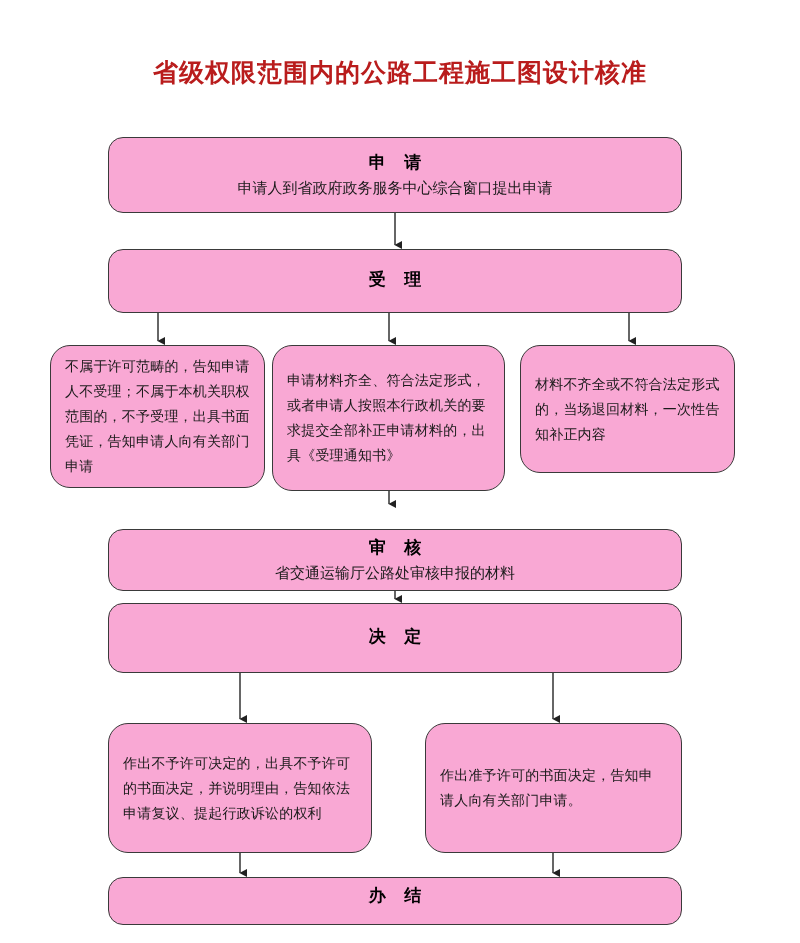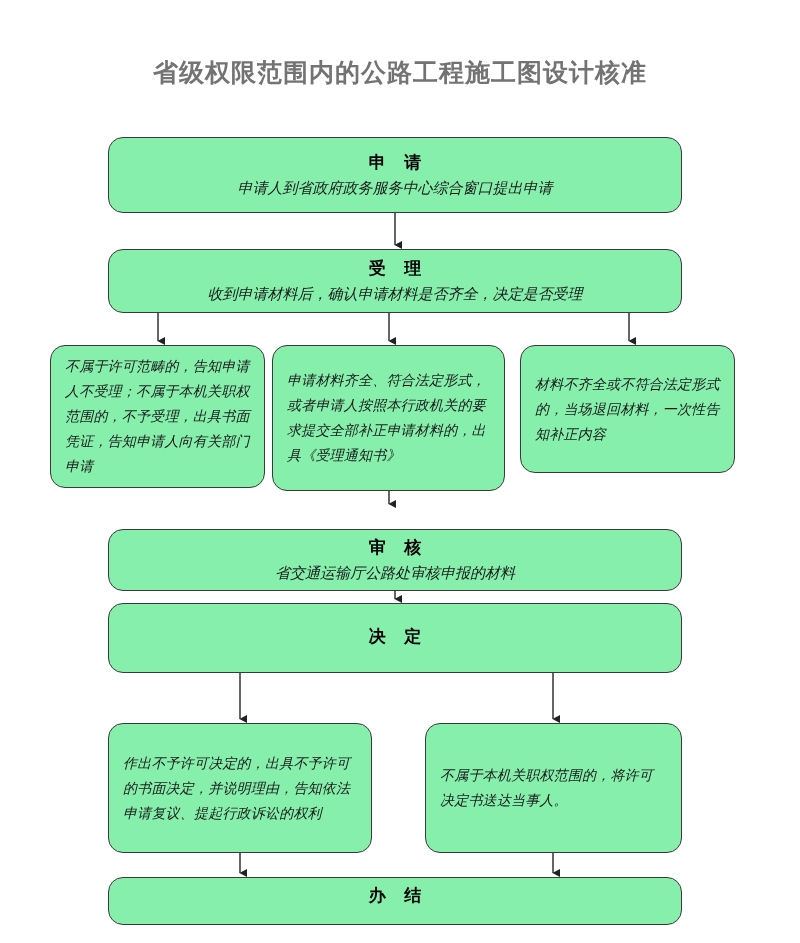--- a/index.html
+++ b/index.html
@@ -28,30 +28,30 @@
   .page-title {
     position: absolute;
     left: 0;
     top: 56px;
     width: 800px;
     text-align: center;
     font-family: "Liberation Sans", "DejaVu Sans", sans-serif;
     font-weight: bold;
     font-size: 25px;
     letter-spacing: 1px;
-    color: #737373;
+    color: #b91c1c;
   }
 
   
   .node {
     position: absolute;
     box-sizing: border-box;
     border: 1.4px solid #3a3a3a;
     border-radius: 15px;
-    background: #86efac;
+    background: #f9a8d4;
     display: flex;
     flex-direction: column;
     align-items: center;
     justify-content: center;
   }
 
   .node-heading {
     font-family: "Liberation Sans", "DejaVu Sans", sans-serif;
     font-weight: bold;
     font-size: 17px;
@@ -61,26 +61,26 @@
     margin-bottom: 3px;
   }
 
   .node-body {
     font-family: "Liberation Serif", "DejaVu Serif", serif;
     font-size: 15px;
     line-height: 22px;
     color: #1a1a1a;
     text-align: center;
     padding: 0 10px;
-    font-style: italic;
   }
 
   
   .node.leaf {
     justify-content: center;
+    border-radius: 20px;
   }
   .node.leaf .node-body {
     font-size: 14px;
     line-height: 25px;
     text-align: left;
     padding: 0 14px;
     letter-spacing: 0.2px;
   }
 
   
@@ -133,21 +133,20 @@
 
 <div class="page-title">省级权限范围内的公路工程施工图设计核准</div>
 
 <div class="node" id="node-apply">
   <div class="node-heading">申 请</div>
   <div class="node-body">申请人到省政府政务服务中心综合窗口提出申请</div>
 </div>
 
 <div class="node" id="node-accept">
   <div class="node-heading">受 理</div>
-  <div class="node-body">收到申请材料后，确认申请材料是否齐全，决定是否受理</div>
 </div>
 
 <div class="node leaf" id="branch-left">
   <div class="node-body">不属于许可范畴的，告知申请人不受理；不属于本机关职权范围的，不予受理，出具书面凭证，告知申请人向有关部门申请</div>
 </div>
 
 <div class="node leaf" id="branch-middle">
   <div class="node-body">申请材料齐全、符合法定形式，或者申请人按照本行政机关的要求提交全部补正申请材料的，出具《受理通知书》</div>
 </div>
 
@@ -162,18 +161,18 @@
 
 <div class="node" id="node-decision">
   <div class="node-heading">决 定</div>
 </div>
 
 <div class="node leaf" id="outcome-deny">
   <div class="node-body">作出不予许可决定的，出具不予许可的书面决定，并说明理由，告知依法申请复议、提起行政诉讼的权利</div>
 </div>
 
 <div class="node leaf" id="outcome-grant">
-  <div class="node-body">不属于本机关职权范围的，将许可决定书送达当事人。</div>
+  <div class="node-body">作出准予许可的书面决定，告知申请人向有关部门申请。</div>
 </div>
 
 <div class="node" id="node-finish">
   <div class="node-heading">办 结</div>
 </div>
 
 </body></html>

